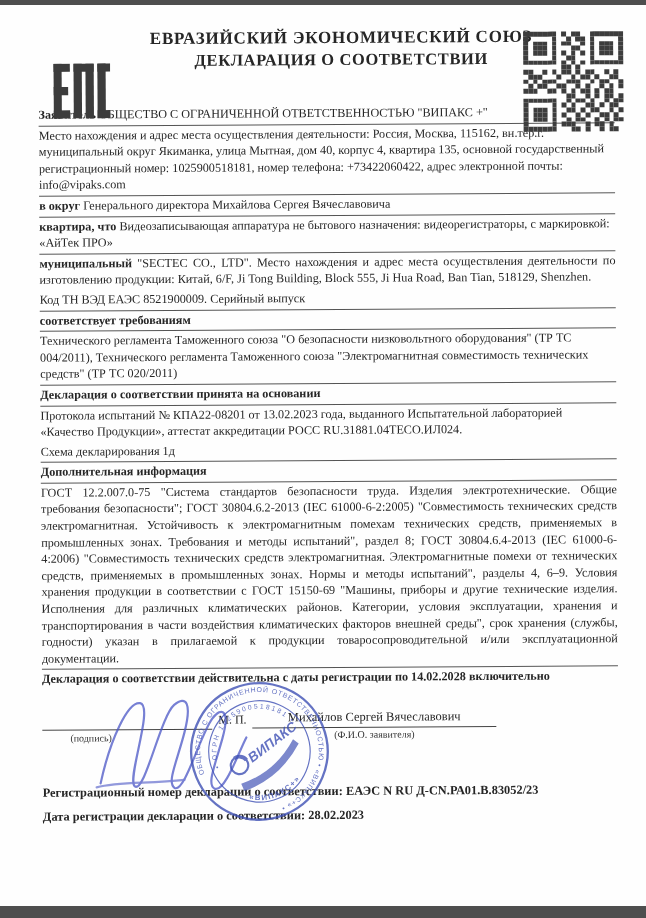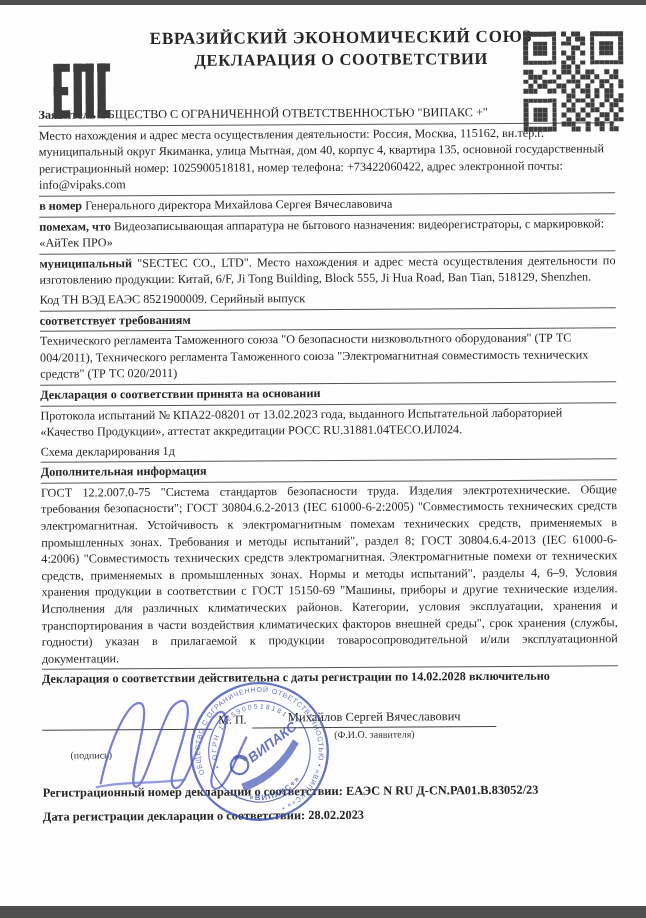--- a/index.html
+++ b/index.html
@@ -22,21 +22,21 @@
   
   main{display:block;margin-top:34px;font-size:12.2px;line-height:1.36;}
   .row{margin:0;padding:1px 0 2px 0;}
   .row.u{border-bottom:1px solid #555;}
   .row p{margin:0;}
   .b{font-weight:bold;}
   .just{text-align:justify;}
   
   .sig-area{position:relative;height:70px;margin-top:12px;}
   .sig-line-left{position:absolute;left:0;top:28px;width:170px;border-top:1px solid #444;}
-  .sig-caption{position:absolute;left:28px;top:48px;font-size:10px;color:#333;}
+  .sig-caption{position:absolute;left:28px;top:31px;font-size:10px;color:#333;}
   .mp{position:absolute;left:176px;top:12px;font-size:12px;}
   .fio-block{position:absolute;left:210px;top:10px;width:244px;text-align:center;}
   .fio-name{font-size:12.5px;}
   .fio-line{border-top:1px solid #444;margin-top:2px;}
   .fio-caption{font-size:10px;color:#333;margin-top:1px;}
   .stamp{position:absolute;left:144px;top:-22px;width:146px;height:146px;z-index:3;
          opacity:0.8;pointer-events:none;transform:rotate(-22deg);}
   .stamp text{font-family:"Liberation Sans", sans-serif;fill:#3f51b5;}
   .signature-svg{position:absolute;left:46px;top:-18px;width:185px;height:122px;z-index:2;pointer-events:none;}
   
@@ -523,26 +523,26 @@
       <div class="row u">
         <p><span class="b">Заявитель</span>
            <span>ОБЩЕСТВО С ОГРАНИЧЕННОЙ ОТВЕТСТВЕННОСТЬЮ "ВИПАКС +"</span></p>
       </div>
 
       <div class="row u">
         <p>Место нахождения и адрес места осуществления деятельности: Россия, Москва, 115162, вн.тер.г. муниципальный округ Якиманка, улица Мытная, дом 40, корпус 4, квартира 135, основной государственный регистрационный номер: 1025900518181, номер телефона: +73422060422, адрес электронной почты: info@vipaks.com</p>
       </div>
 
       <div class="row u">
-        <p><span class="b">в номер</span>
+        <p><span class="b">в округ</span>
            <span>Генерального директора Михайлова Сергея Вячеславовича</span></p>
       </div>
 
       <div class="row u">
-        <p><span class="b">помехам, что</span>
+        <p><span class="b">квартира, что</span>
            <span>Видеозаписывающая аппаратура не бытового назначения: видеорегистраторы, с маркировкой: «АйТек ПРО»</span></p>
       </div>
 
       <div class="row just">
         <p><span class="b">муниципальный</span>
            <span>"SECTEC CO., LTD". Место нахождения и адрес места осуществления деятельности по изготовлению продукции: Китай, 6/F, Ji Tong Building, Block 555, Ji Hua Road, Ban Tian, 518129, Shenzhen.</span></p>
       </div>
 
       <div class="row u">
         <p>Код ТН ВЭД ЕАЭС 8521900009. Серийный выпуск</p>

